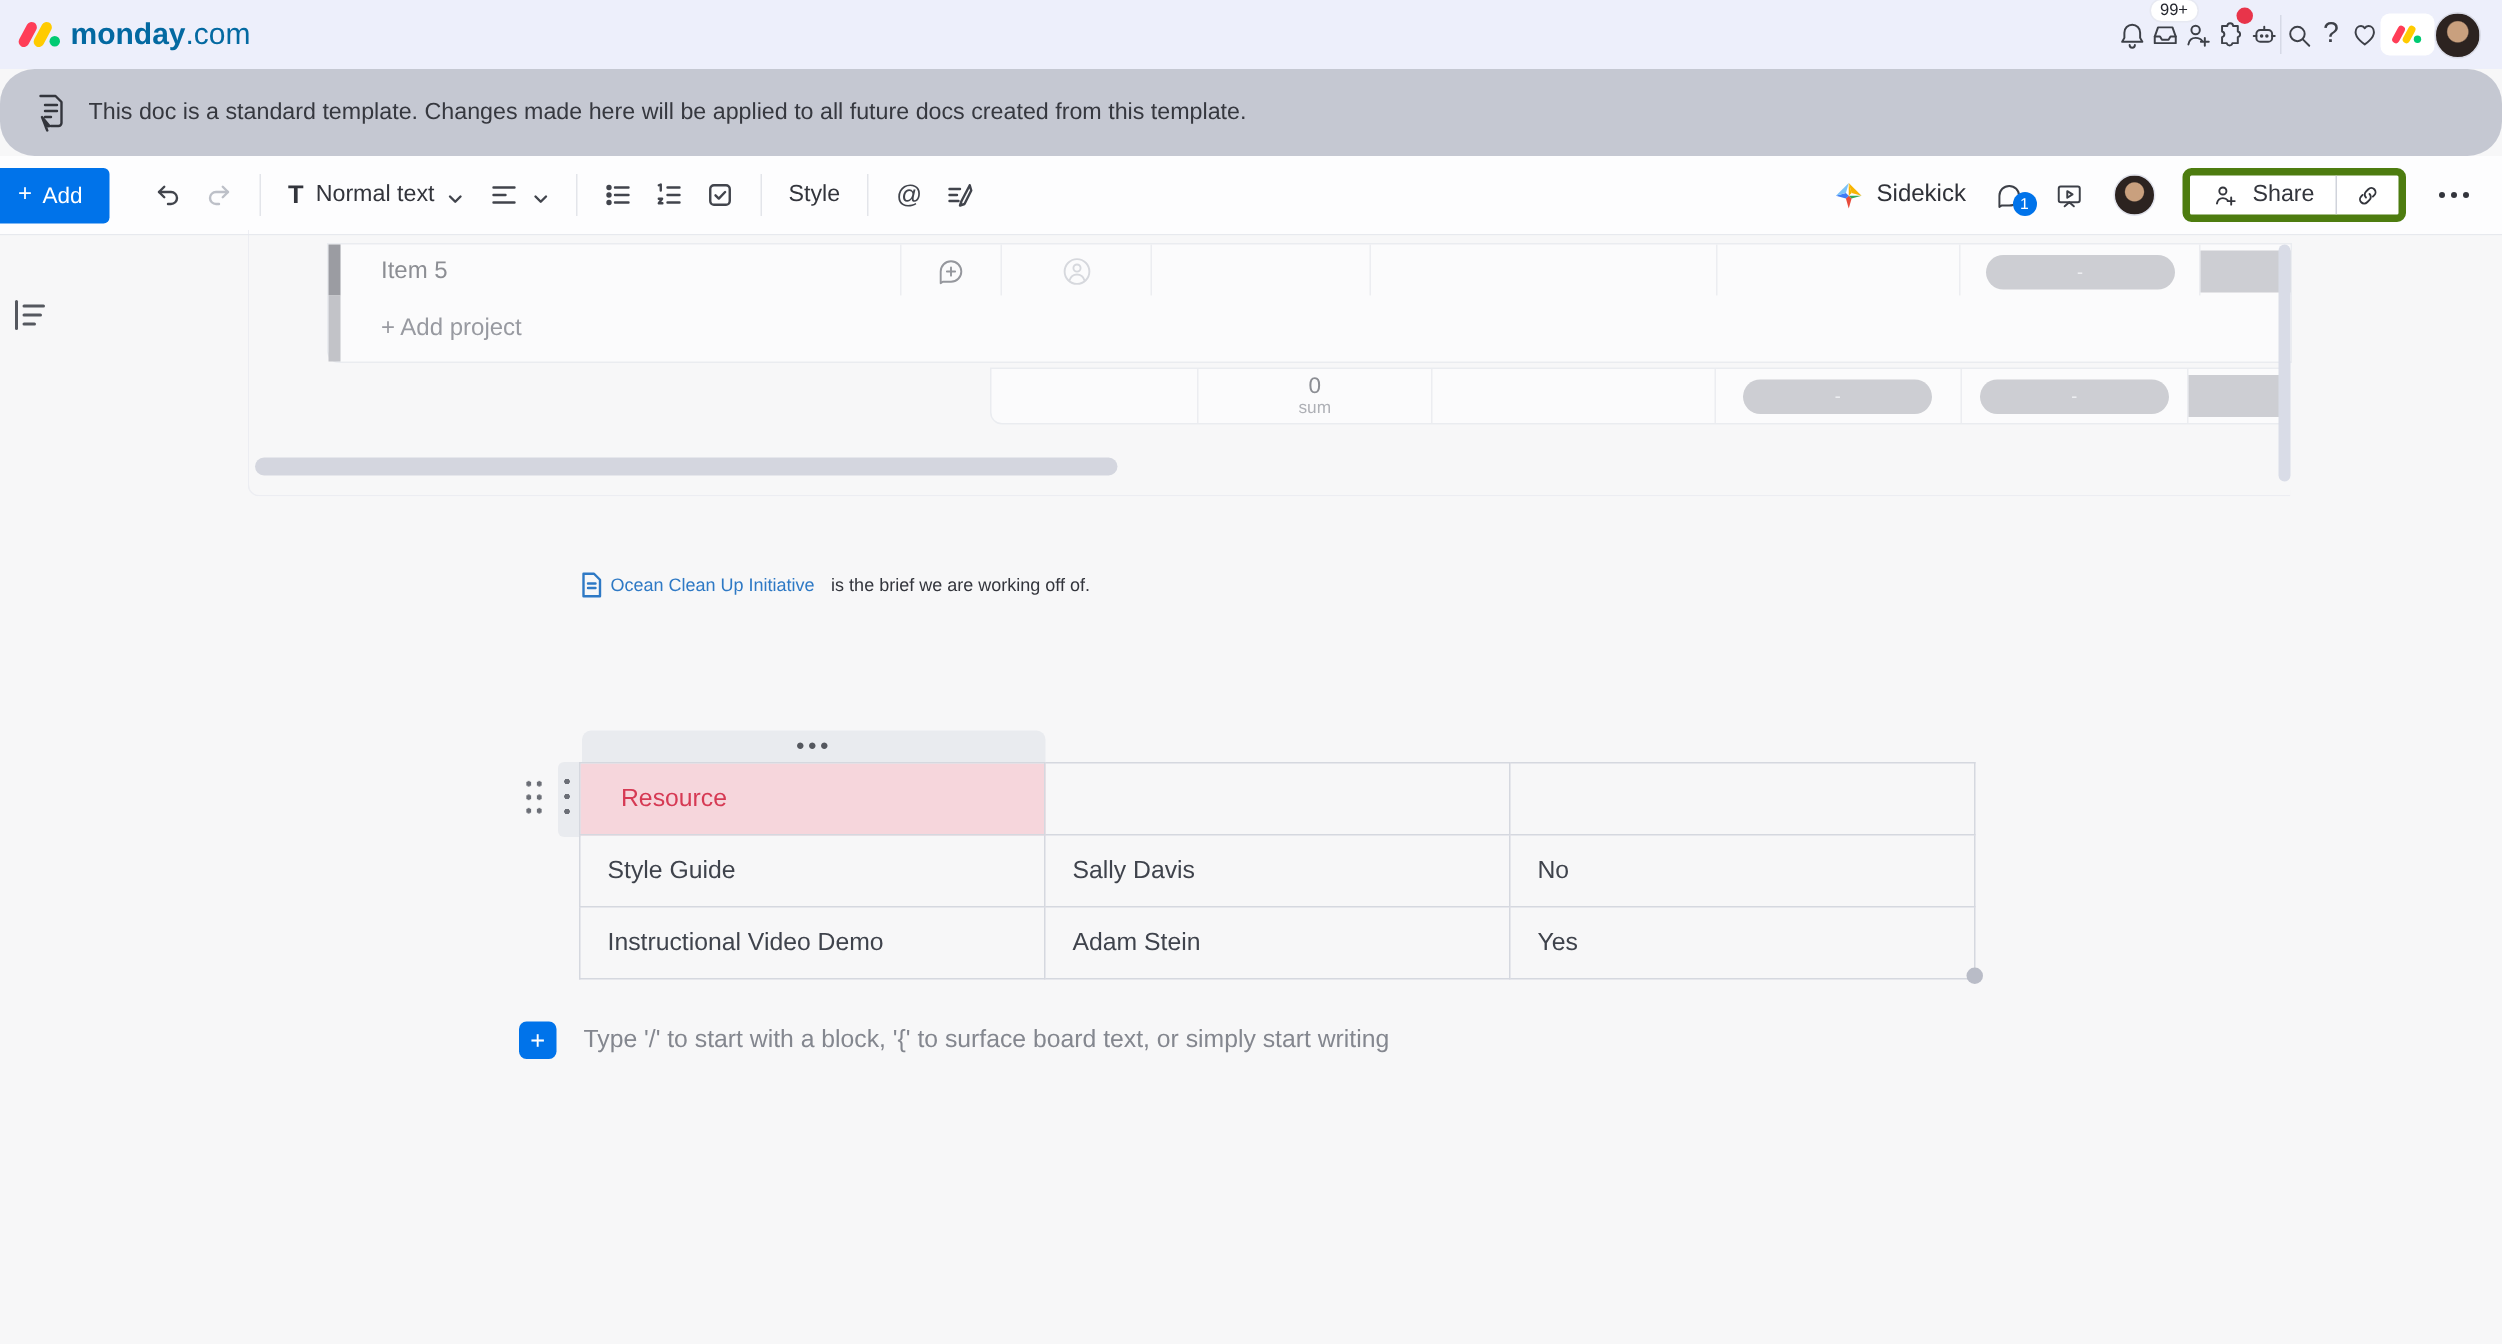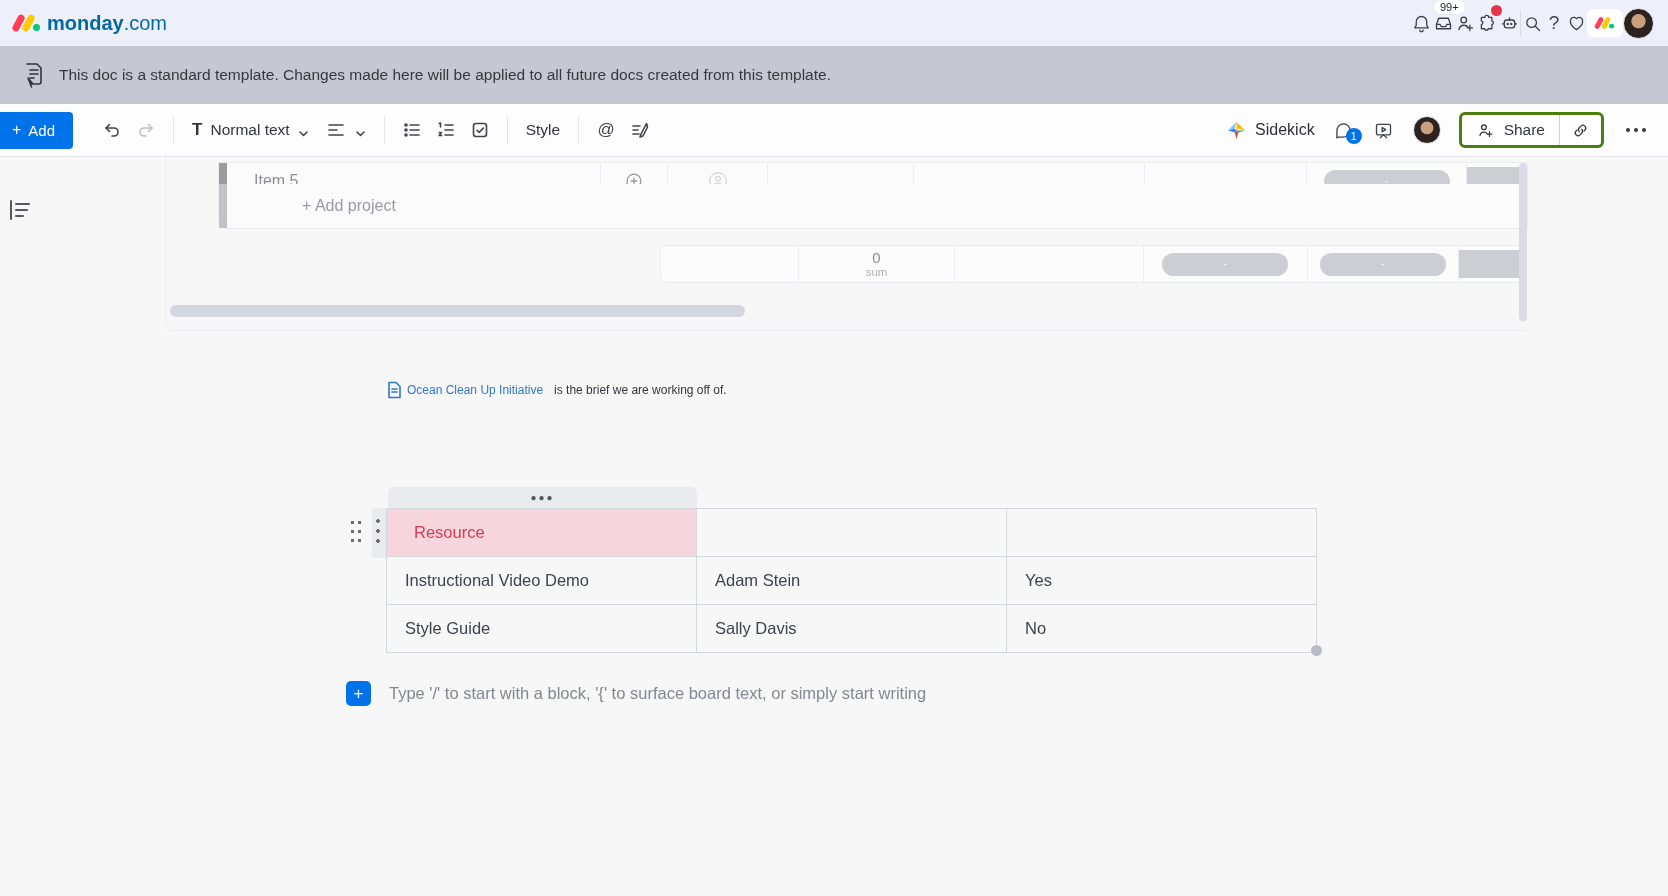--- a/index.html
+++ b/index.html
@@ -38,21 +38,21 @@
   .monday-chip .logo-mark { transform:scale(.7); }
   .avatar {
     width:31px; height:31px; border-radius:50%;
     background:radial-gradient(circle at 50% 42%, #c9a07e 0 30%, #2c2320 34%);
     border:1px solid #d9dbe6; cursor:pointer;
   }
 
   
   .banner {
     position:absolute; left:0; top:46px; width:100%; height:58px;
-    background:#c5c8d2; display:flex; align-items:center; padding:0 22px; gap:13px;
+    background:#c5c8d2; display:flex; align-items:center; padding:0 22px; gap:13px;border-radius:23px;
   }
   .banner svg { width:24px; height:26px; stroke:#33353c; stroke-width:1.6; fill:none; stroke-linecap:round; stroke-linejoin:round; }
   .banner-text { font-size:15.5px; color:#36383f; }
 
   
   .toolbar {
     position:absolute; left:0; top:104px; width:100%; height:53px;
     background:#fdfdfe; border-bottom:1px solid #e7e9ee;
     display:flex; align-items:center;
   }
@@ -75,21 +75,21 @@
   .toolbar-right { margin-left:auto; display:flex; align-items:center; gap:18px; padding-right:18px; }
   .sidekick { display:flex; align-items:center; gap:9px; cursor:pointer; }
   .sidekick-label { font-size:16px; color:#2f3138; }
   .chat-wrap { position:relative; }
   .chat-badge {
     position:absolute; right:-7px; top:9px; width:16px; height:16px; background:#0073ea;
     border-radius:50%; color:#fff; font-size:10.5px; display:flex; align-items:center; justify-content:center;
   }
   .mini-avatar { width:28px; height:28px; border-radius:50%;
     background:radial-gradient(circle at 50% 42%, #c9a07e 0 30%, #2c2320 34%); border:1px solid #e1e3ec; cursor:pointer; }
-  .share-group { display:flex; align-items:stretch; height:36px; border:3px solid #4d7c0f; border-radius:6px; overflow:hidden; background:#fff; }
+  .share-group { display:flex; align-items:stretch; height:36px; border:5px solid #4d7c0f; border-radius:6px; overflow:hidden; background:#fff; }
   .share-main { display:flex; align-items:center; gap:9px; padding:0 14px; cursor:pointer; font-size:15.5px; color:#33353c; }
   .share-group .seg-sep { width:1px; background:#d0d3db; }
   .share-link { display:flex; align-items:center; padding:0 11px; cursor:pointer; }
   .share-group svg { width:19px; height:19px; stroke:#33353c; stroke-width:1.6; fill:none; stroke-linecap:round; stroke-linejoin:round; }
   .more-dots { display:flex; gap:4px; padding:8px 4px; cursor:pointer; }
   .more-dots i { width:4px; height:4px; background:#33353c; border-radius:50%; }
 
   
   .content { position:absolute; left:0; top:157px; width:1668px; height:739px; background:#f7f7f8; }
   .outline-ic { position:absolute; left:8px; top:42px; width:24px; height:22px; cursor:pointer; }
@@ -104,21 +104,21 @@
   .brow .strip { width:8px; background:#63656e; flex:none; }
   .brow .strip.light { background:#a2a4ac; }
   .bcell { height:100%; border-right:1px solid #e6e8ee; display:flex; align-items:center; justify-content:center; font-size:16px; color:#4b4e57; }
   .bcell.name { justify-content:flex-start; padding-left:27px; }
   .bcell:last-child { border-right:none; }
   .bcell svg { width:22px; height:22px; stroke:#5a5d66; stroke-width:1.4; fill:none; stroke-linecap:round; stroke-linejoin:round; }
   .bcell svg.ghost { stroke:#c3c6ce; }
   .pill { width:126px; height:23px; border-radius:12px; background:#b4b6be; color:#eceef2; font-size:12px;
     display:flex; align-items:center; justify-content:center; }
   .block-fill { width:100%; height:28px; background:#b4b6be; }
-  .brow-add { left:218px; top:27px; width:1310px; height:45px; border-top:none; border-bottom-left-radius:8px;gap:48px; }
+  .brow-add { left:218px; top:40px; width:1310px; height:45px; border-top:none; border-bottom-left-radius:8px; }
   .add-project { font-size:16px; color:#5f626d; padding-left:27px; display:flex; align-items:center; cursor:pointer; }
   .brow-sum { left:660px; top:88px; width:861px; height:38px; border-bottom-left-radius:8px; }
   .sum-cell { flex-direction:column; line-height:1.05; justify-content:center; }
   .sum-val { font-size:15px; color:#4b4e57; }
   .sum-lbl { font-size:11.5px; color:#83868f; }
   .hscroll { position:absolute; left:170px; top:148px; width:575px; height:12px; border-radius:6px; background:#bfc3d0; cursor:pointer; }
   .vscroll { position:absolute; left:1519px; top:6px; width:8px; height:158px; border-radius:4px; background:#c8cdde; cursor:pointer; }
 
   
   .doc-line { position:absolute; left:386px; top:216px; display:flex; align-items:center; height:34px; font-size:12px; }
@@ -446,29 +446,29 @@
       </span>
 
     <table class="doc-table">
       <tbody>
         <tr class="hdr">
           <td class="pink">Resource</td>
           <td></td>
           <td></td>
         </tr>
         <tr class="body">
+          <td>Style Guide</td>
+          <td>Sally Davis</td>
+          <td>No</td>
+        </tr>
+        <tr class="body">
           <td>Instructional Video Demo</td>
           <td>Adam Stein</td>
           <td>Yes</td>
         </tr>
-        <tr class="body">
-          <td>Style Guide</td>
-          <td>Sally Davis</td>
-          <td>No</td>
-        </tr>
       </tbody>
     </table>
     <span class="resize-dot"></span>
 
     <div class="composer">
       <button class="block-plus">+</button>
       <span class="placeholder">Type '/' to start with a block, '{' to surface board text, or simply start writing</span>
     </div>
 
   </div>

